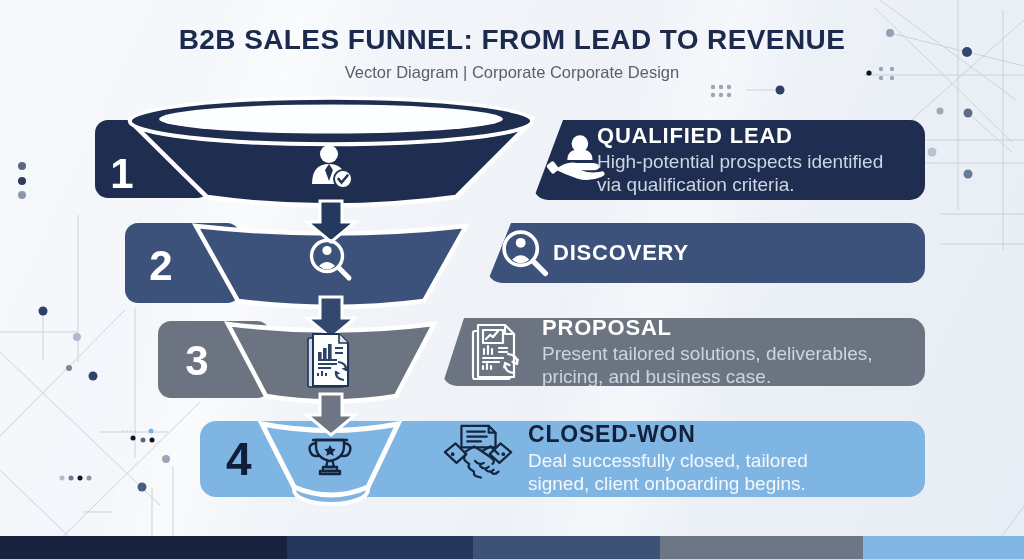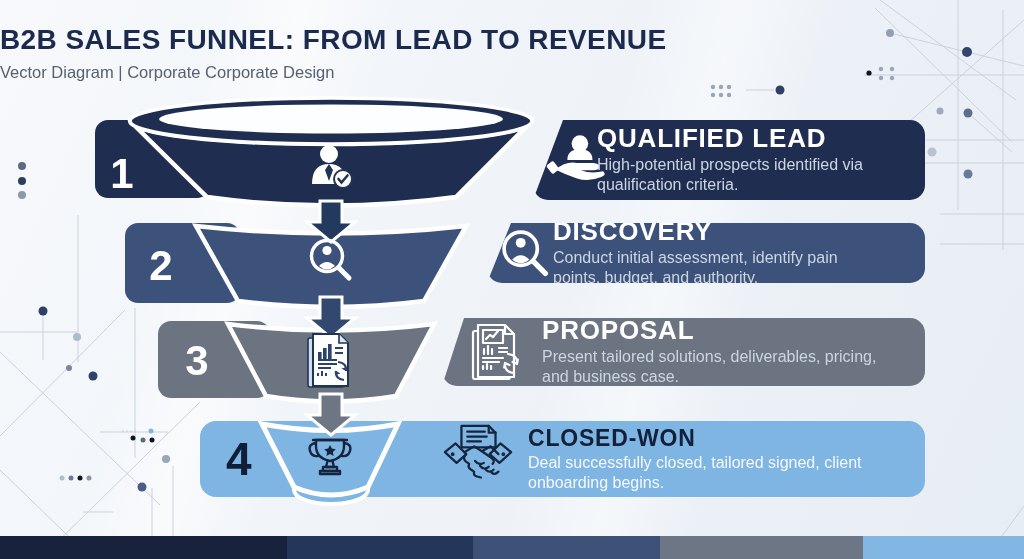--- a/index.html
+++ b/index.html
@@ -11,29 +11,29 @@
   .sheen {
     position:absolute; inset:0; pointer-events:none; z-index:1;
     background:
       linear-gradient(105deg, rgba(255,255,255,0) 18%, rgba(255,255,255,.55) 26%, rgba(255,255,255,0) 34%),
       linear-gradient(105deg, rgba(255,255,255,0) 55%, rgba(255,255,255,.45) 63%, rgba(255,255,255,0) 71%);
   }
   .decor, .funnel-layer { position:absolute; inset:0; pointer-events:none; }
   .decor { z-index:2; }
   .funnel-layer { z-index:5; }
 
-  header { position:absolute; top:24px; left:0; right:0; text-align:left; z-index:3; }
+  header { position:absolute; top:24px; left:0; right:0; text-align:center; z-index:3; }
   h1 { margin:0; font-size:28px; font-weight:bold; letter-spacing:.4px; color:#1c2b4d; }
   .subtitle { margin:7px 0 0; font-size:16.5px; color:#58606f; }
 
   .panel { position:absolute; z-index:4; border-radius:15px; color:#fff; }
   .panel .icon-slot { position:absolute; top:50%; transform:translateY(-50%); }
   .panel .texts { position:absolute; top:50%; transform:translateY(-50%); }
-  .panel h2 { margin:0; font-size:26px; font-weight:bold; letter-spacing:.8px; line-height:1.05; }
-  .panel p  { margin:3px 0 0; font-size:16px; line-height:1.22; color:#ccd5e2; }
+  .panel h2 { margin:0; font-size:22px; font-weight:bold; letter-spacing:.8px; line-height:1.05; }
+  .panel p  { margin:3px 0 0; font-size:19px; line-height:1.22; color:#ccd5e2; }
 
   .p1 { left:533px; top:120px; width:392px; height:80px;
         clip-path:polygon(30px 0,100% 0,100% 100%,0 100%); }
   .p1 .icon-slot { left:12px; } .p1 .texts { left:64px; } .p1 p { width:290px; }
 
   .p2 { left:487px; top:223px; width:438px; height:60px;
         clip-path:polygon(24px 0,100% 0,100% 100%,0 100%); }
   .p2 .icon-slot { left:8px; } .p2 .texts { left:66px; } .p2 p { width:335px; }
 
   .p3 { left:442px; top:318px; width:483px; height:68px;
@@ -151,21 +151,20 @@
 
   <section class="panel p2" style="background-color: rgb(61, 82, 122);">
     <svg class="icon-slot" width="60" height="60" viewBox="-28 -28 56 56">
       <circle cx="-4" cy="-4" r="15.5" fill="none" stroke="#fff" stroke-width="3.4"></circle>
       <circle cx="-4" cy="-9.5" r="4.6" fill="#fff"></circle>
       <path d="M-12,6 Q-4,-2 4,6 Q0,9.5 -4,9.5 Q-8,9.5 -12,6 Z" fill="#fff"></path>
       <line x1="8" y1="8" x2="19" y2="19" stroke="#fff" stroke-width="5" stroke-linecap="round"></line>
     </svg>
     <div class="texts">
       <h2>DISCOVERY</h2>
-      <p>Conduct initial assessment, identify pain points, budget, and authority.</p>
     </div>
   </section>
 
   <section class="panel p3" style="background-color: rgb(107, 116, 128);">
     <svg class="icon-slot" width="66" height="66" viewBox="-33 -33 66 66">
       <g stroke="#fff" stroke-width="2.2" fill="none" stroke-linecap="round" stroke-linejoin="round">
         <rect x="-24" y="-21" width="37" height="48" rx="2"></rect>
         <path d="M-19,-27 h27 l9,9 v43 h-36 z" fill="#6b7480"></path>
         <path d="M8,-27 v9 h9"></path>
         <rect x="-14" y="-22" width="20" height="13"></rect>

